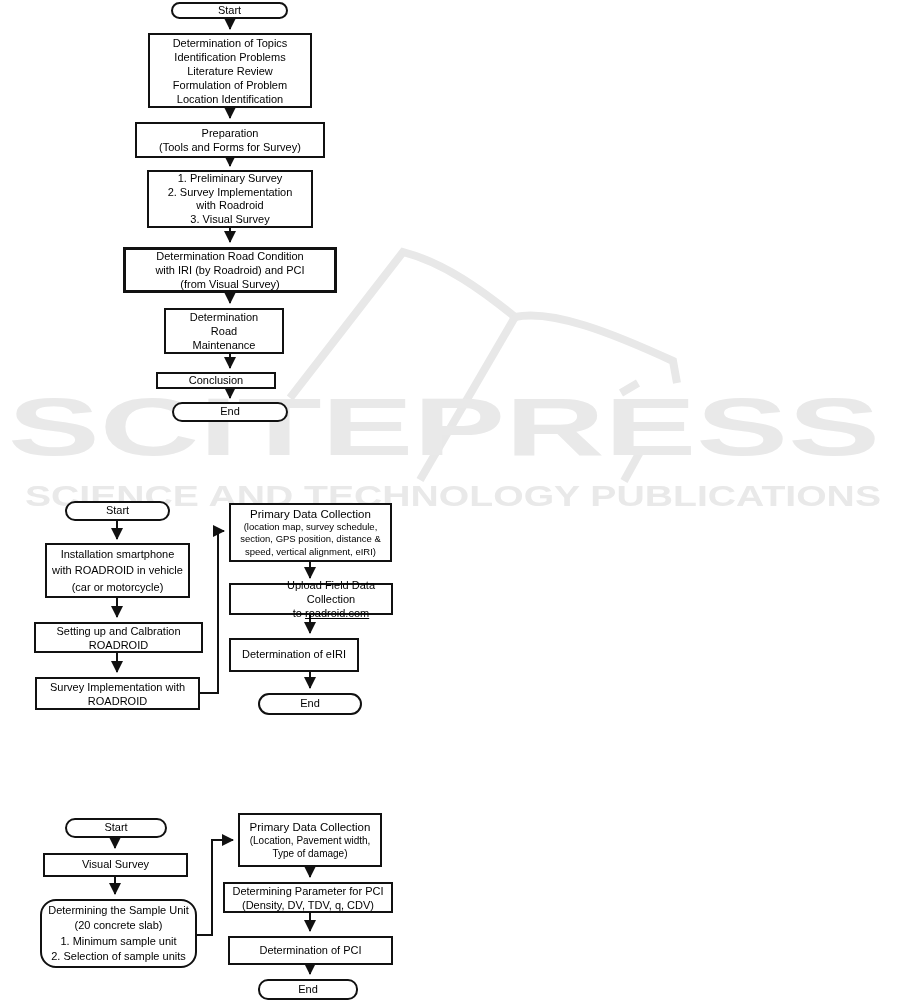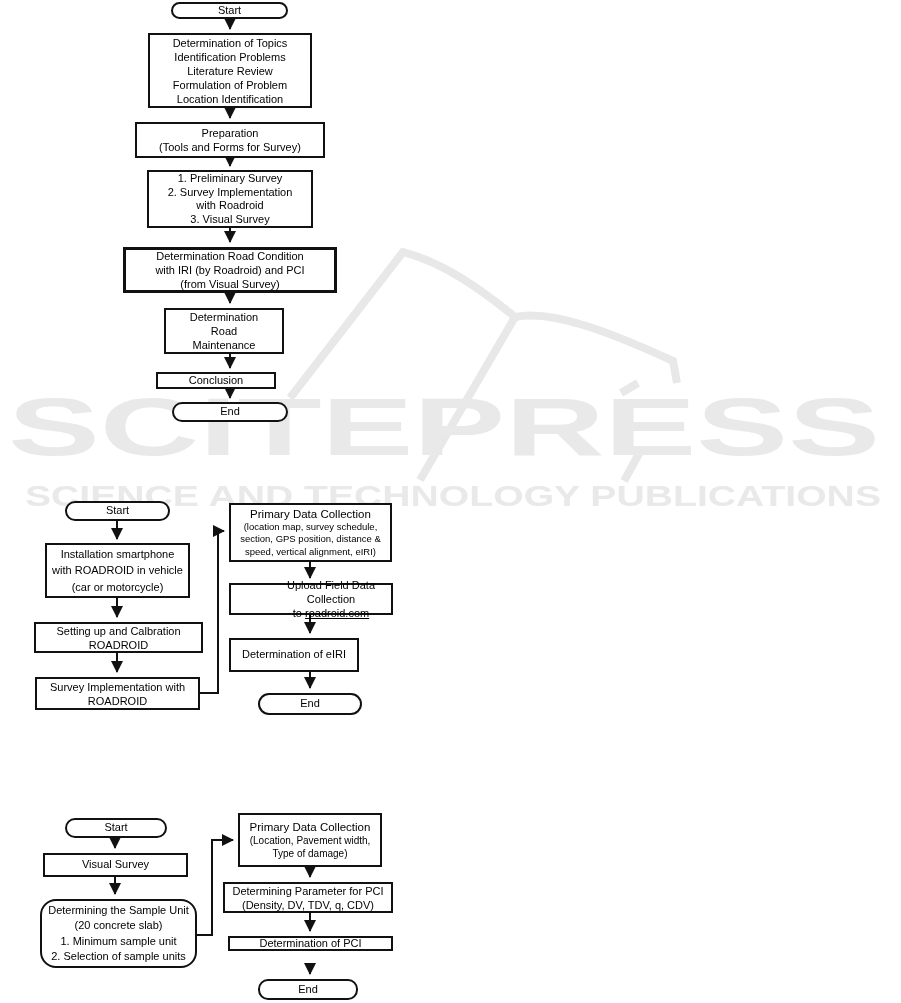--- a/index.html
+++ b/index.html
@@ -162,20 +162,20 @@
   </div>
   <div class="node" style="left:238px;top:813px;width:144px;height:54px;">
     <span class="title">Primary Data Collection</span>
     <span class="pre small2">(Location, Pavement width,
 Type of damage)</span>
   </div>
   <div class="node lh14" style="left:223px;top:882px;width:170px;height:31px;">
     <span class="pre">Determining Parameter for PCI
 (Density, DV, TDV, q, CDV)</span>
   </div>
-  <div class="node" style="left:228px;top:936px;width:165px;height:15px;">
+  <div class="node" style="left:228px;top:936px;width:165px;height:29px;">
     <span class="pre">Determination of PCI</span>
   </div>
   <div class="node terminator" style="left:258px;top:979px;width:100px;height:21px;border-radius:10px;">
     <span class="pre">End</span>
   </div>
 
 </div>
 
 </body></html>

